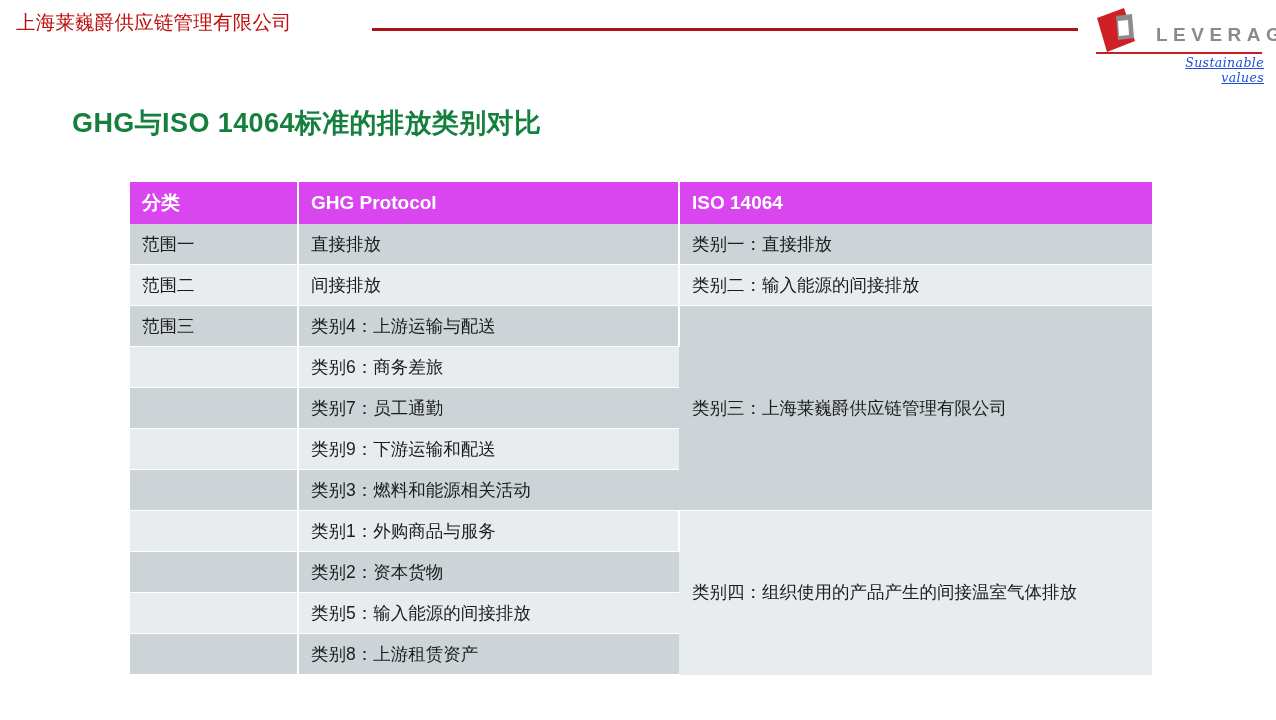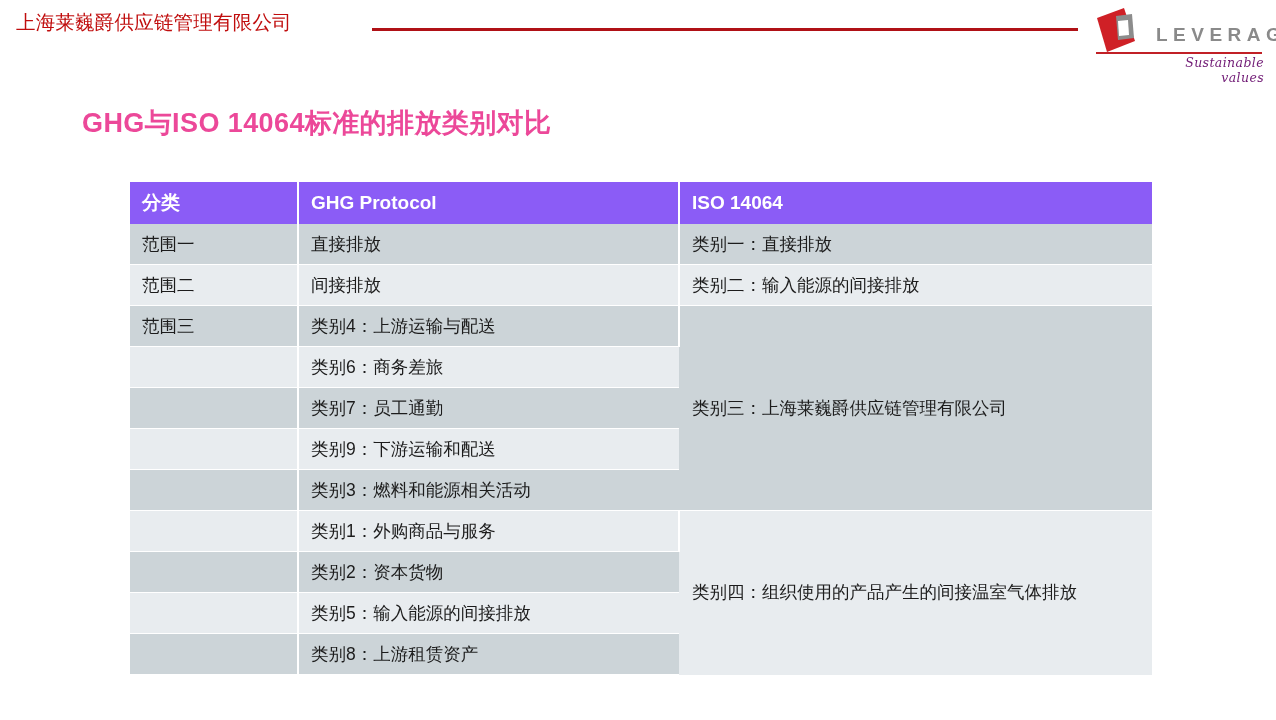--- a/index.html
+++ b/index.html
@@ -78,54 +78,55 @@
     width: 166px;
     height: 2px;
     background: #c12026;
   }
   .logo-tag {
     position: absolute;
     left: 50px;
     top: 49px;
     width: 120px;
     text-align: right;
-    color: #701a75;
+    color: #1d4ed8;
     font-size: 12.5px;
     font-style: italic;
     font-family: "DejaVu Serif", serif;
     letter-spacing: 0.4px;
+    text-decoration: underline;
   }
 
   
   .slide-title {
     position: absolute;
-    left: 82px;
+    left: 72px;
     top: 105px;
-    color: #ec4899;
+    color: #15803d;
     font-size: 27px;
     font-weight: bold;
     letter-spacing: 0.4px;
     white-space: nowrap;
   }
 
   
   .cmp-table {
     position: absolute;
     left: 130px;
     top: 182px;
     width: 1022px;
     border-collapse: collapse;
     table-layout: fixed;
   }
   .cmp-table col.c1 { width: 168px; }
   .cmp-table col.c2 { width: 381px; }
   .cmp-table col.c3 { width: 473px; }
 
   .cmp-table th {
-    background: #8b5cf6;
+    background: #d946ef;
     color: #ffffff;
     font-size: 19px;
     font-weight: bold;
     text-align: left;
     padding: 8px 0 8px 12px;
     height: 24px;
     border-right: 2px solid #ffffff;
     vertical-align: middle;
     white-space: nowrap;
   }

